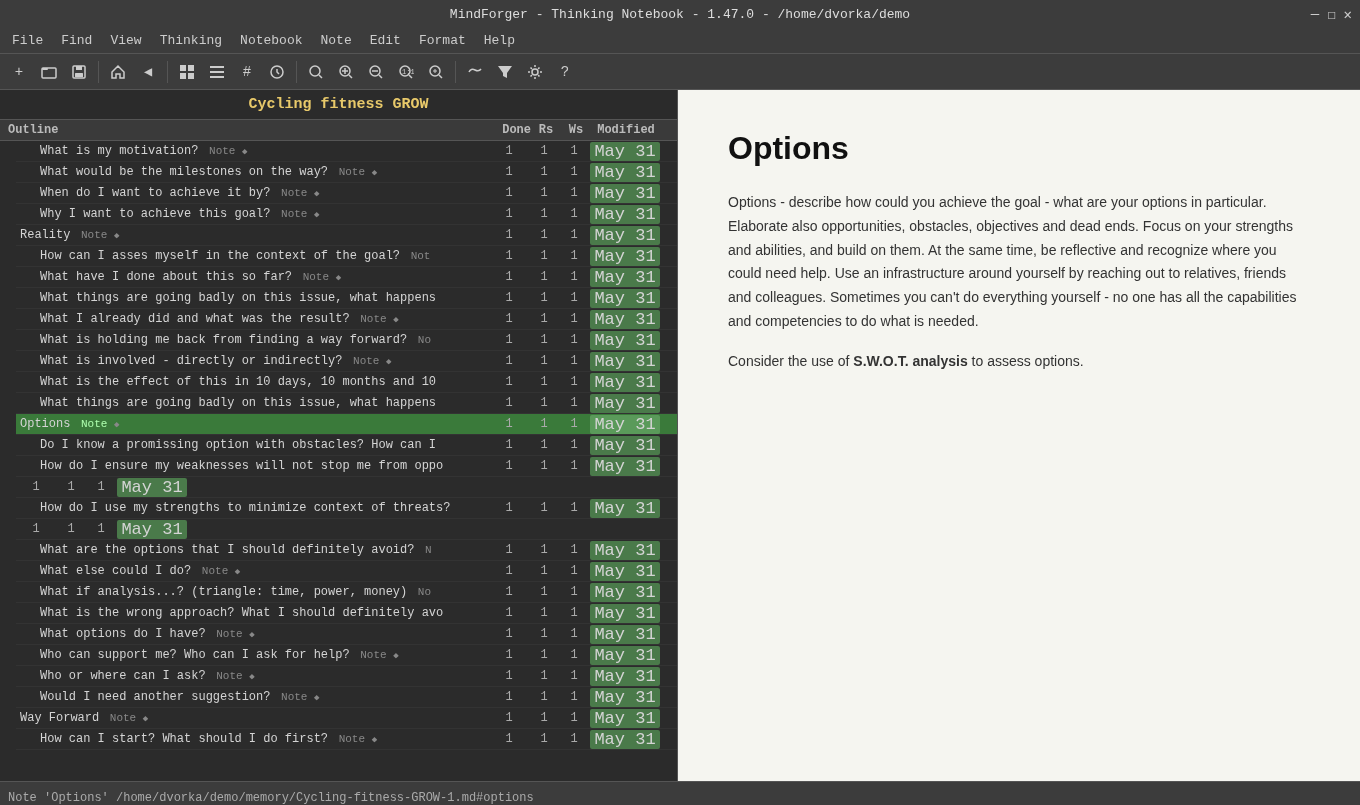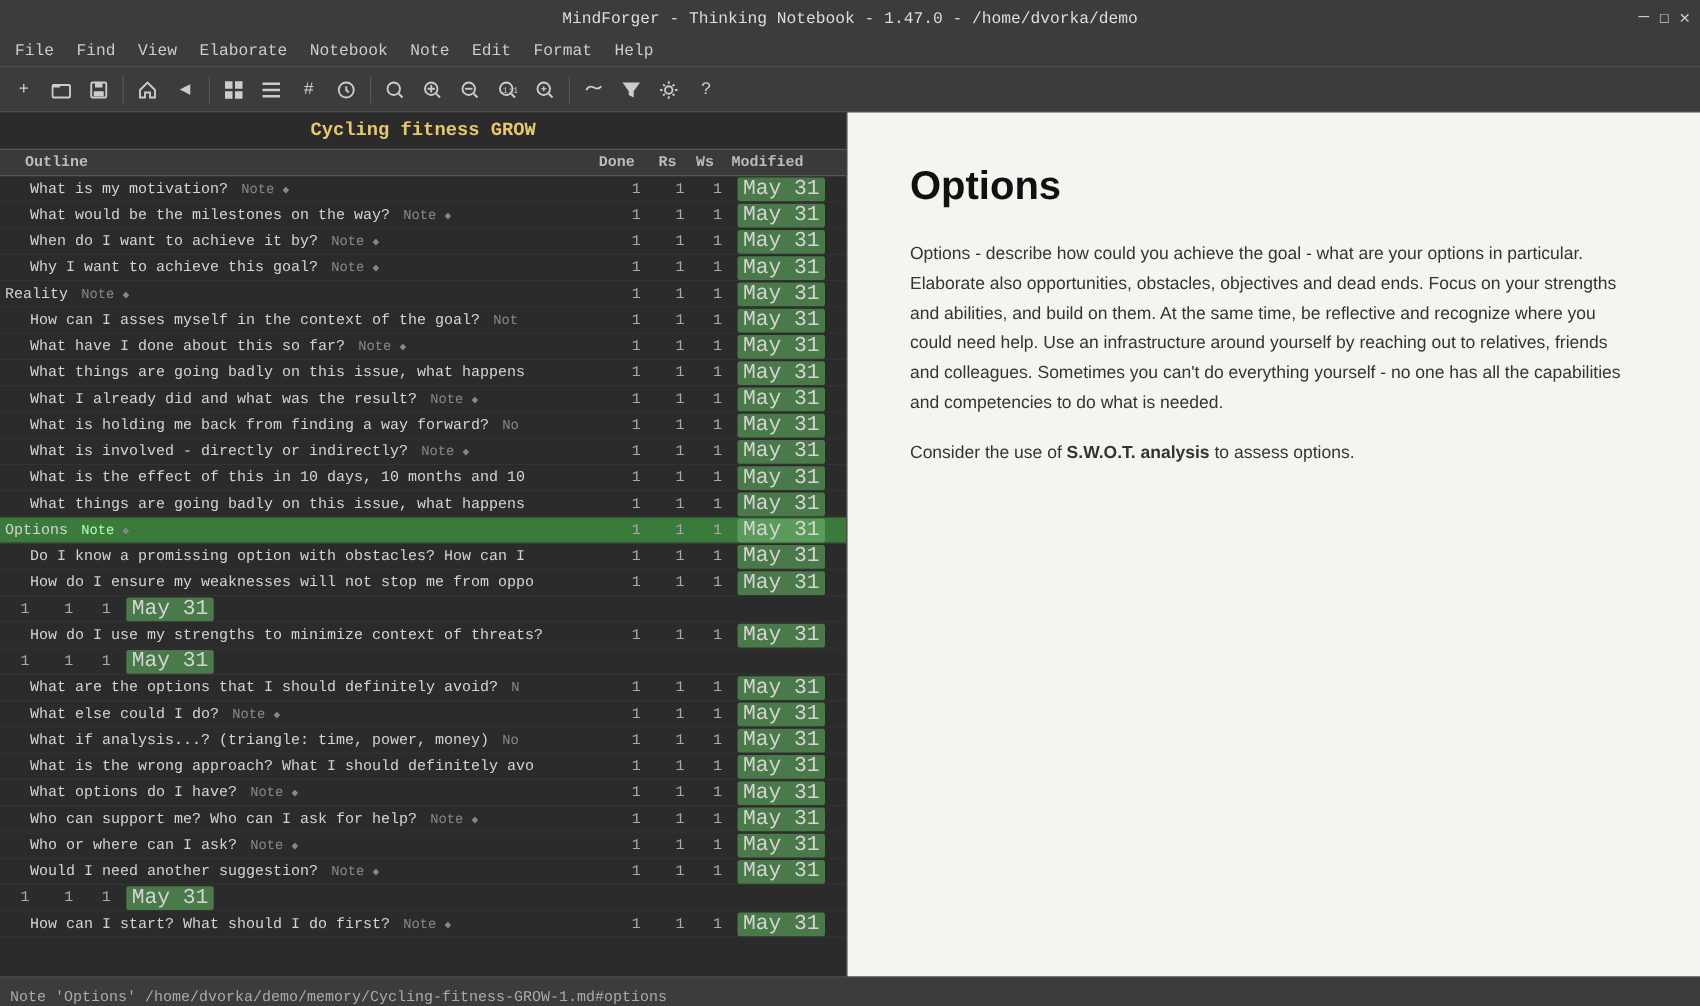--- a/index.html
+++ b/index.html
@@ -90,36 +90,37 @@
       color: #e8c96a;
       font-weight: bold;
       font-family: 'Courier New', monospace;
       border-bottom: 1px solid #555;
     }
     #outline-header {
       display: flex;
       align-items: center;
       background: #3a3a3a;
       border-bottom: 1px solid #555;
-      padding: 3px 12px;
+      padding: 3px 0;
       font-size: 12px;
       font-weight: bold;
       color: #bbb;
     }
     .oh-outline { flex: 1; padding-left: 8px; }
-    .oh-done { width: 40px; text-align: left; }
+    .oh-done { width: 40px; text-align: right; }
     .oh-rs { width: 30px; text-align: center; }
     .oh-ws { width: 30px; text-align: center; }
     .oh-mod { width: 70px; text-align: center; }
     .oh-scroll { width: 16px; }
 
     #outline-body {
       flex: 1;
       overflow-y: auto;
       overflow-x: hidden;
+      margin-left: 16px;
     }
     #outline-body::-webkit-scrollbar { width: 12px; }
     #outline-body::-webkit-scrollbar-track { background: #3a3a3a; }
     #outline-body::-webkit-scrollbar-thumb { background: #666; }
 
     .outline-row {
       display: flex;
       align-items: center;
       height: 21px;
       border-bottom: 1px solid #333;
@@ -185,21 +186,21 @@
     <span>—</span>
     <span>☐</span>
     <span>✕</span>
   </div>
 </div>
 
 <div id="menubar">
   <span class="menu-item">File</span>
   <span class="menu-item">Find</span>
   <span class="menu-item">View</span>
-  <span class="menu-item">Elaborate</span>
+  <span class="menu-item">Thinking</span>
   <span class="menu-item">Notebook</span>
   <span class="menu-item">Note</span>
   <span class="menu-item">Edit</span>
   <span class="menu-item">Format</span>
   <span class="menu-item">Help</span>
 </div>
 
 <div id="toolbar">
   <div class="tb-btn">+</div>
   <div class="tb-btn">
@@ -524,20 +525,21 @@
         </div>
         <div class="outline-row">
           <div class="row-text indented">Would I need another suggestion?<span class="row-note"> Note </span><span class="row-diamond">◆</span></div>
           <div class="row-done">1</div>
           <div class="row-rs">1</div>
           <div class="row-ws">1</div>
           <div class="row-mod">May 31</div>
           <div class="row-scroll-pad"></div>
         </div>
         <div class="outline-row">
+          <div class="row-text section">Way Forward<span class="row-note"> Note </span><span class="row-diamond">◆</span></div>
           <div class="row-done">1</div>
           <div class="row-rs">1</div>
           <div class="row-ws">1</div>
           <div class="row-mod">May 31</div>
           <div class="row-scroll-pad"></div>
         </div>
         <div class="outline-row">
           <div class="row-text indented">How can I start? What should I do first?<span class="row-note"> Note </span><span class="row-diamond">◆</span></div>
           <div class="row-done">1</div>
           <div class="row-rs">1</div>

